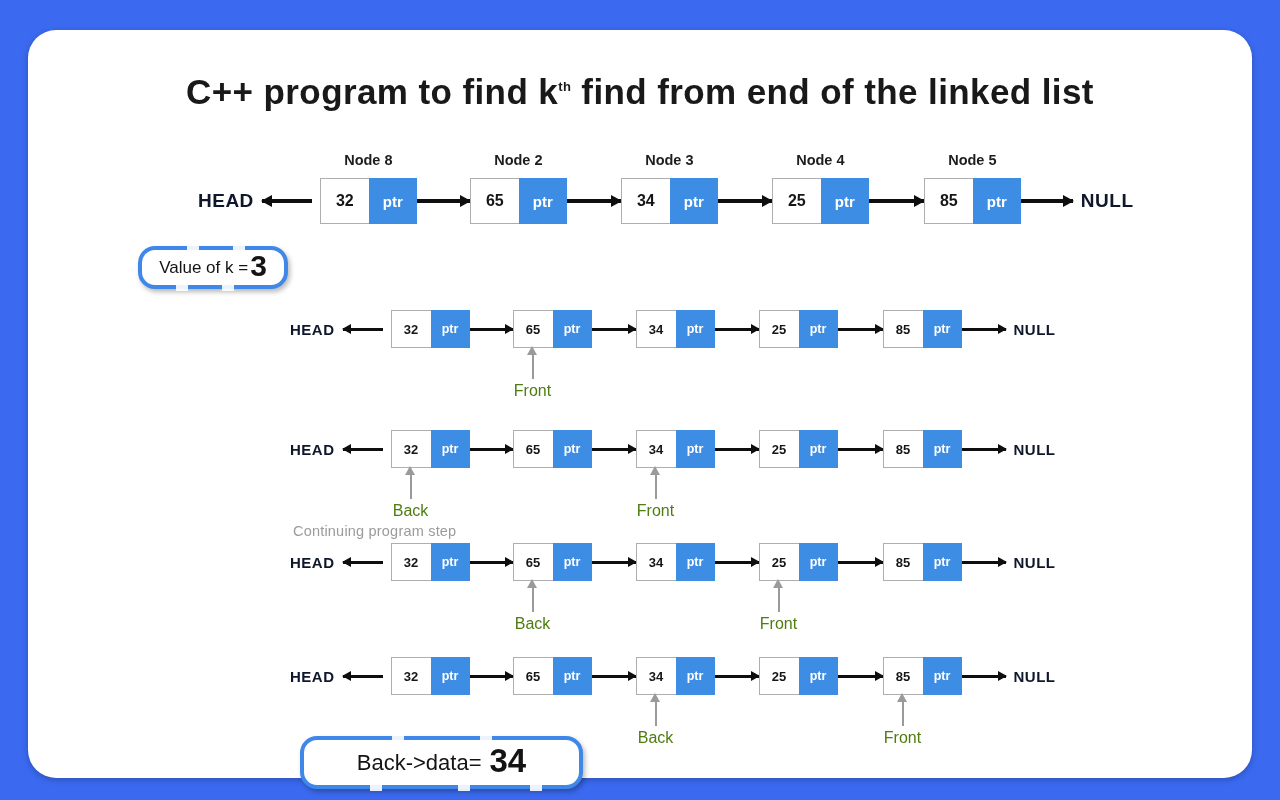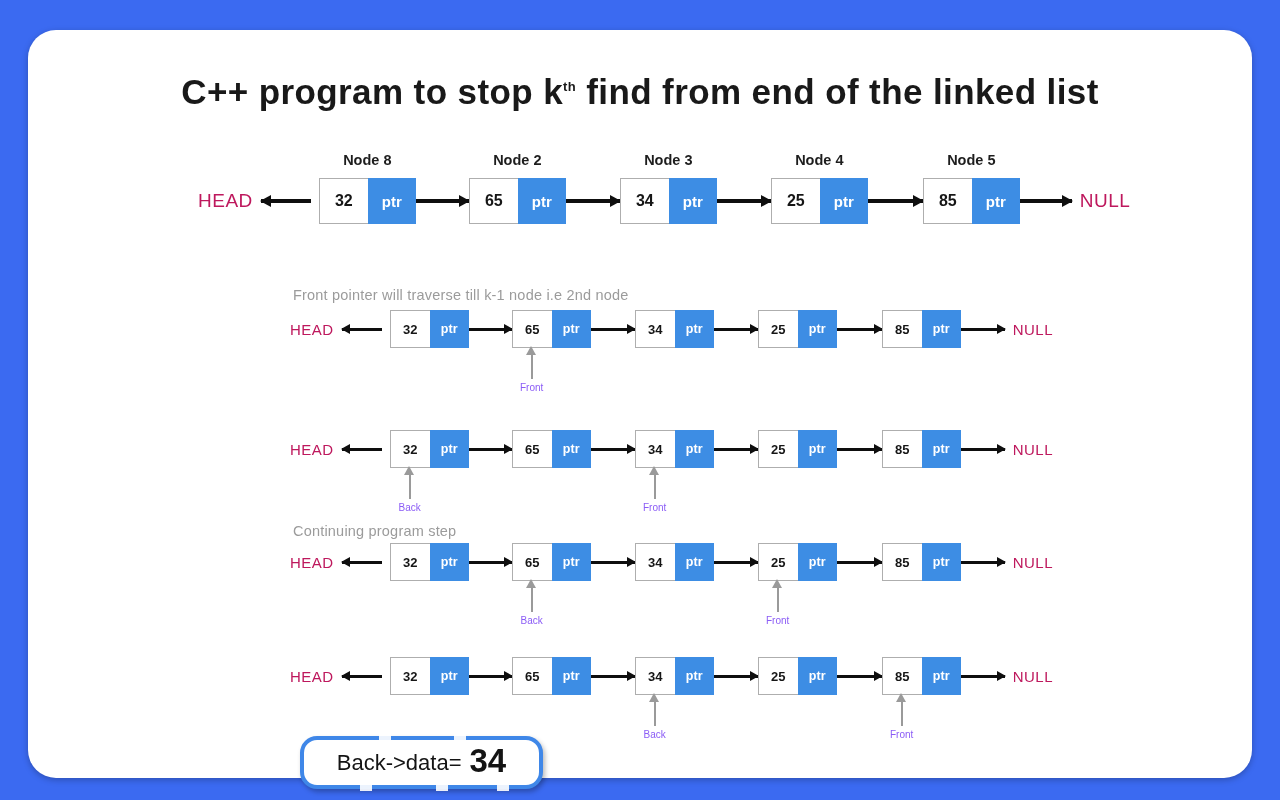--- a/index.html
+++ b/index.html
@@ -65,41 +65,41 @@
   }
   .harrow.left::after {
     content:""; position:absolute; left:-1px; top:50%;
     transform:translateY(-50%);
     border-top:6px solid transparent; border-bottom:6px solid transparent;
     border-right:11px solid #0e0e0e;
   }
   .harrow.small.right::after { border-top-width:5px; border-bottom-width:5px; border-left-width:9px; }
   .harrow.small.left::after  { border-top-width:5px; border-bottom-width:5px; border-right-width:9px; }
 
-  .side-label { flex:none; font-weight:400; color:#be185d; letter-spacing:.5px;text-align:center; }
+  .side-label { flex:none; font-weight:700; color:#0f172a; letter-spacing:.5px;text-align:center; }
   .side-label.bigtxt   { font-size:19px; }
   .side-label.smalltxt { font-size:15px; }
   .mr8 { margin-right:8px; } .ml8 { margin-left:8px; }
 
   
   .pointer {
     position:absolute; top:100%; left:0;
     display:flex; flex-direction:column; align-items:center;
   }
   .node.s .pointer { width:40px; }
   .up-arrow {
     display:block; width:2px; height:25px; background:#9a9a9a;
     position:relative; margin-top:6px;
   }
   .up-arrow::before {
     content:""; position:absolute; top:-8px; left:-4.5px;
     border-left:5.5px solid transparent; border-right:5.5px solid transparent;
     border-bottom:9px solid #9a9a9a;
   }
-  .pointer-label { margin-top:3px; font-size:10px; color:#8b5cf6; white-space:nowrap; }
+  .pointer-label { margin-top:3px; font-size:16px; color:#4d7c0f; white-space:nowrap; }
 
   .caption {
     position:absolute; left:265px;
     font-size:14.5px; color:#9b9b9b; letter-spacing:.2px;
   }
 
   
   .badge {
     position:absolute; background:#fff;
     border:4.5px solid #3f87e8; border-radius:17px;
@@ -109,30 +109,30 @@
   }
   .badge .tick { position:absolute; background:#fff; opacity:.9; }
   .tick.t1 { width:12px; height:6px; top:-6px; left:32%; }
   .tick.t2 { width:12px; height:6px; top:-6px; left:64%; }
   .tick.t3 { width:12px; height:6px; bottom:-6px; left:24%; }
   .tick.t4 { width:12px; height:6px; bottom:-6px; left:56%; }
   .tick.t5 { width:12px; height:6px; bottom:-6px; left:82%; }
   .badge-k { left:110px; top:216px; width:150px; height:43px; }
   .badge-k .btext { font-size:17px; }
   .badge-k .bval  { font-size:30px; font-weight:700; margin-left:2px; margin-top:-4px; }
-  .badge-result { left:272px; top:706px; width:243px; height:53px; }
+  .badge-result { left:272px; top:706px; width:283px; height:53px; }
   .badge-result .btext { font-size:22px; }
   .badge-result .bval  { font-size:33px; font-weight:700; margin-left:8px; margin-top:-3px; }
 </style>
 </head>
 <body>
 
 <div class="card">
 
-  <h1 class="title"><span>C++ program to stop k</span><sup>th</sup><span> find from end of the linked list</span></h1>
+  <h1 class="title"><span>C++ program to find k</span><sup>th</sup><span> find from end of the linked list</span></h1>
 
   <div class="llrow" style="left:170px; top:148px;">
     <span class="side-label bigtxt mr8">HEAD</span>
     <span class="harrow big left mr8" style="width:50px;"></span>
     <div class="node b">
       <span class="node-label">Node 8</span>
       <span class="val">32</span>
       <span class="ptrbox">ptr</span>
     </div>
     <span class="harrow big right" style="width:53px;"></span>
@@ -156,22 +156,29 @@
     <span class="harrow big right" style="width:55px;"></span>
     <div class="node b">
       <span class="node-label">Node 5</span>
       <span class="val">85</span>
       <span class="ptrbox">ptr</span>
     </div>
     <span class="harrow big right" style="width:52px;"></span>
     <span class="side-label bigtxt ml8">NULL</span>
   </div>
 
-
-  <div class="caption" style="top:257px;">Front pointer will traverse till k-1 node i.e 2nd node</div>
+  <div class="badge badge-k">
+    <span class="tick t1"></span>
+    <span class="tick t2"></span>
+    <span class="tick t3"></span>
+    <span class="tick t4"></span>
+    <span class="btext">Value of k =</span>
+    <span class="bval">3</span>
+  </div>
+
   <div class="llrow" style="left:262px; top:280px;">
     <span class="side-label smalltxt mr8">HEAD</span>
     <span class="harrow small left mr8" style="width:40px;"></span>
     <div class="node s">
       <span class="val">32</span>
       <span class="ptrbox">ptr</span>
     </div>
     <span class="harrow small right" style="width:43px;"></span>
     <div class="node s">
       <span class="val">65</span>

